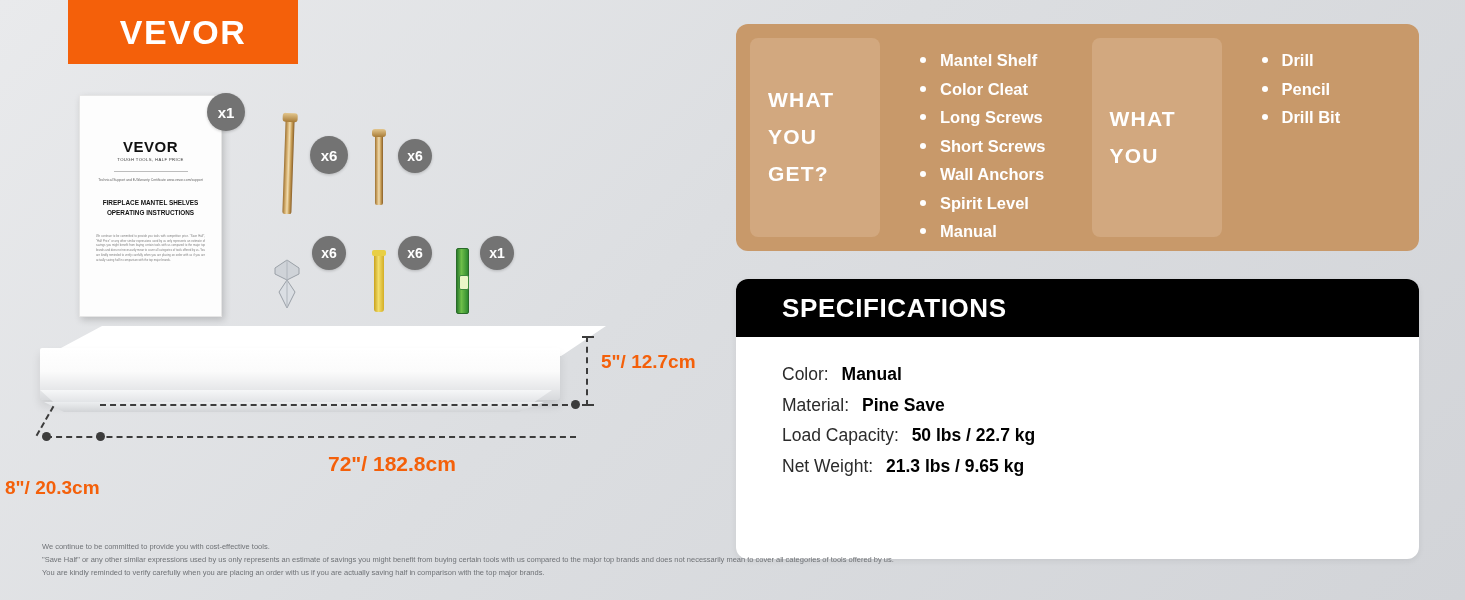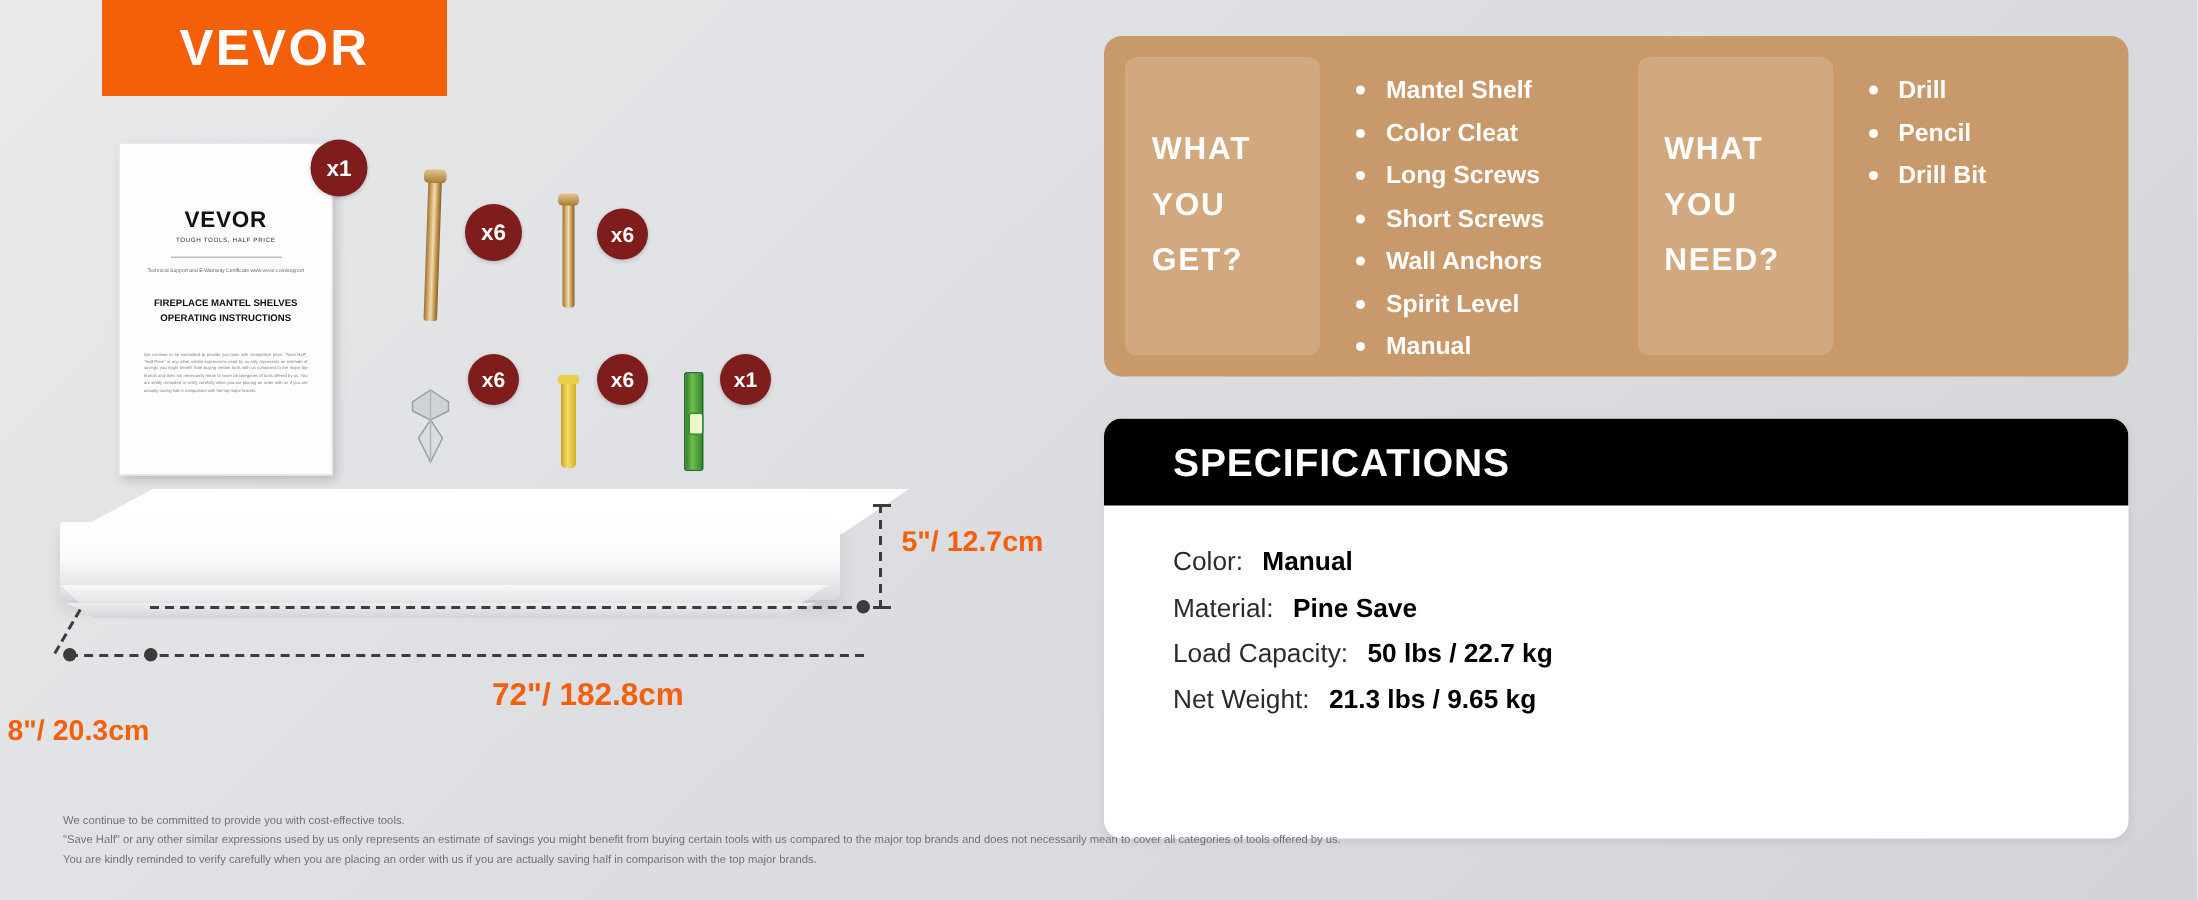--- a/index.html
+++ b/index.html
@@ -84,21 +84,21 @@
     font-size: 2.8px;
     color: #808080;
     margin: 16px 16px 0 16px;
     line-height: 1.7;
     text-align: justify;
   }
 
   
   .badge {
     position: absolute;
-    background: #7f1d1d;
+    background: #737373;
     color: #fff;
     border-radius: 50%;
     font-size: 15px;
     font-weight: bold;
     display: flex;
     align-items: center;
     justify-content: center;
     box-shadow: 0 1px 3px rgba(0,0,0,0.2);
   }
   .badge.sm { width: 34px; height: 34px; font-size: 14px; }
@@ -287,21 +287,21 @@
   }
   .wy-box span {
     color: #ffffff;
     font-size: 21px;
     font-weight: bold;
     letter-spacing: 1.2px;
     line-height: 1.75;
   }
   .wy-list {
     flex: 1;
-    padding: 22px 0 0 24px;
+    padding: 22px 0 0 40px;
     box-sizing: border-box;
   }
   .wy-list li {
     color: #ffffff;
     font-size: 16.5px;
     font-weight: bold;
     line-height: 28.5px;
     list-style: none;
     position: relative;
     padding-left: 20px;
@@ -441,21 +441,20 @@
       <li>Short Screws</li>
       <li>Wall Anchors</li>
       <li>Spirit Level</li>
       <li>Manual</li>
     </ul>
   </div>
 
   <div class="wy-box">
     <span>WHAT</span>
     <span>YOU</span>
-    <span>NEED?</span>
   </div>
 
   <div class="wy-list wy-need-list">
     <ul>
       <li>Drill</li>
       <li>Pencil</li>
       <li>Drill Bit</li>
     </ul>
   </div>
 </div>

